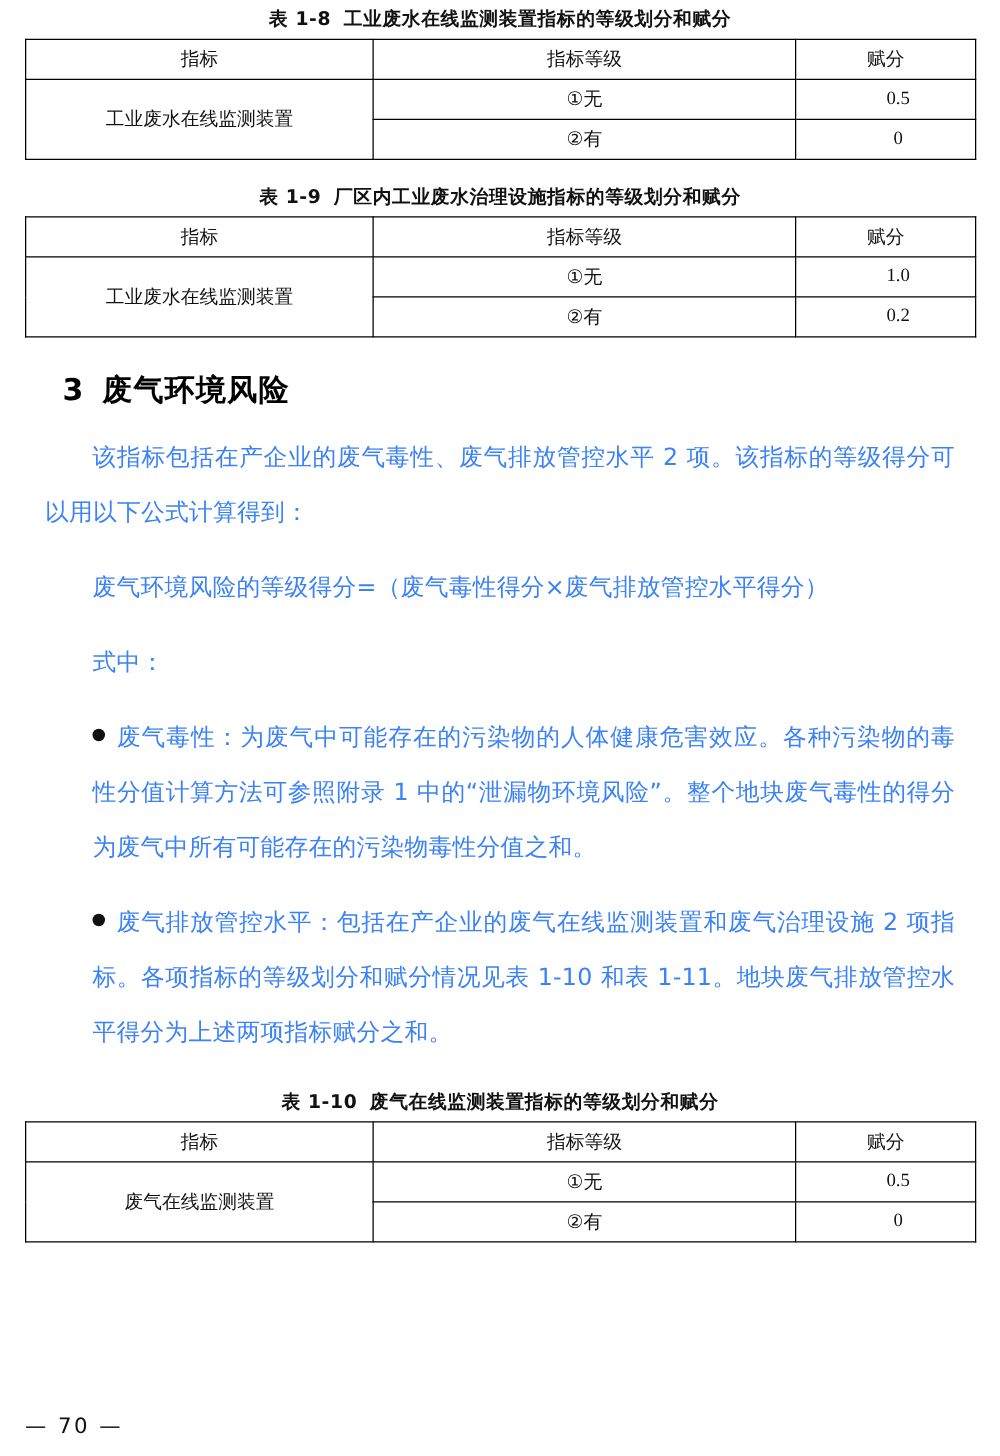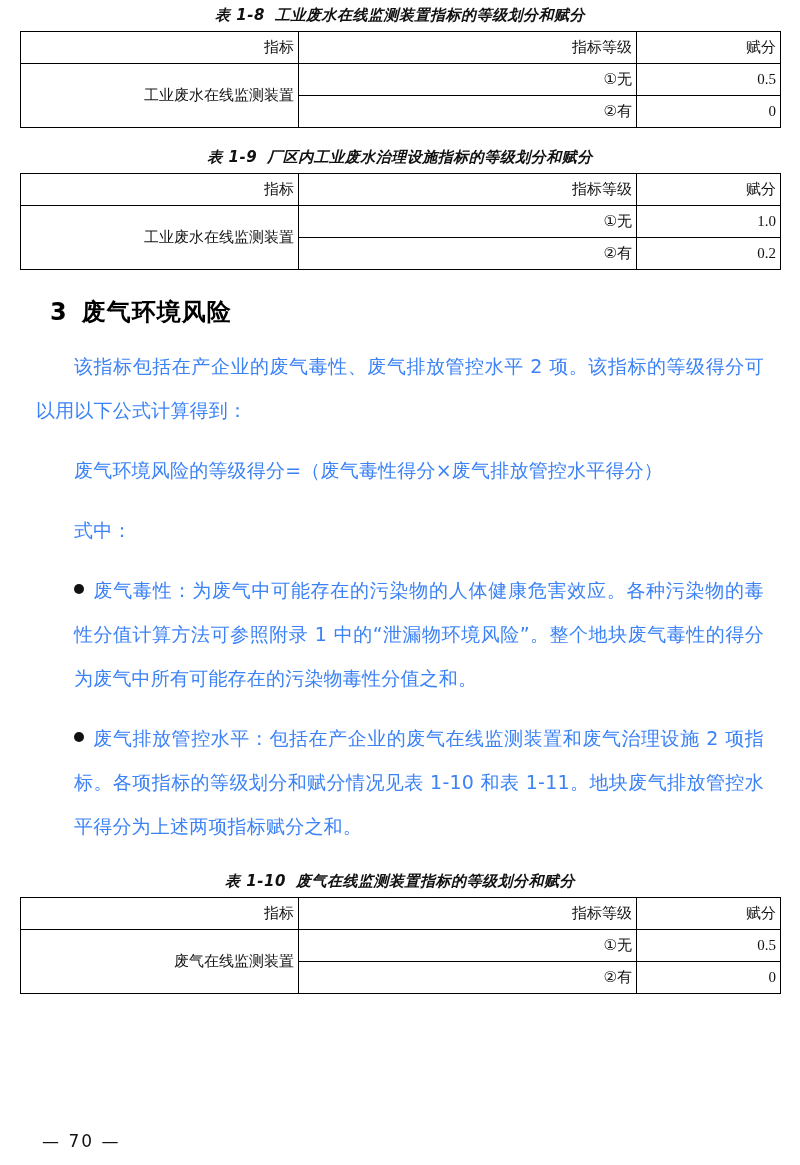--- a/index.html
+++ b/index.html
@@ -30,34 +30,33 @@
 
   
   .tbl-caption {
     font-family: "DejaVu Sans", "Liberation Sans", sans-serif;
     font-weight: bold;
     font-size: 15px;
     text-align: center;
     letter-spacing: 0.5px;
     margin: 0 0 6px 0;
     color: #111;
-    font-style: italic;
   }
   .tbl-caption .capnum { margin-right: 10px; }
 
   
   table.grid {
     border-collapse: collapse;
     width: 760px;
     table-layout: fixed;
     margin: 0 0 0 0;
   }
   table.grid td {
     border: 1px solid #000;
-    text-align: right;
+    text-align: center;
     vertical-align: middle;
     font-family: "DejaVu Sans", "Liberation Sans", sans-serif;
     font-size: 15px;
     color: #111;
     padding: 6px 4px;
     height: 31px;
     box-sizing: border-box;
   }
   table.grid td.num {
     font-family: "Liberation Serif", "DejaVu Serif", serif;
@@ -106,21 +105,21 @@
     vertical-align: 3px;
   }
 
   
   .footer {
     position: absolute;
     left: 0;
     bottom: 14px;
     width: 800px;
     text-align: left;
-    padding-left: 42px;
+    padding-left: 20px;
     box-sizing: border-box;
     font-family: "DejaVu Sans", "Liberation Sans", sans-serif;
     font-size: 17px;
     color: #111;
     letter-spacing: 2px;
   }
   .spacer-8 { height: 8px; }
   .spacer-20 { height: 20px; }
 </style>
 </head>

